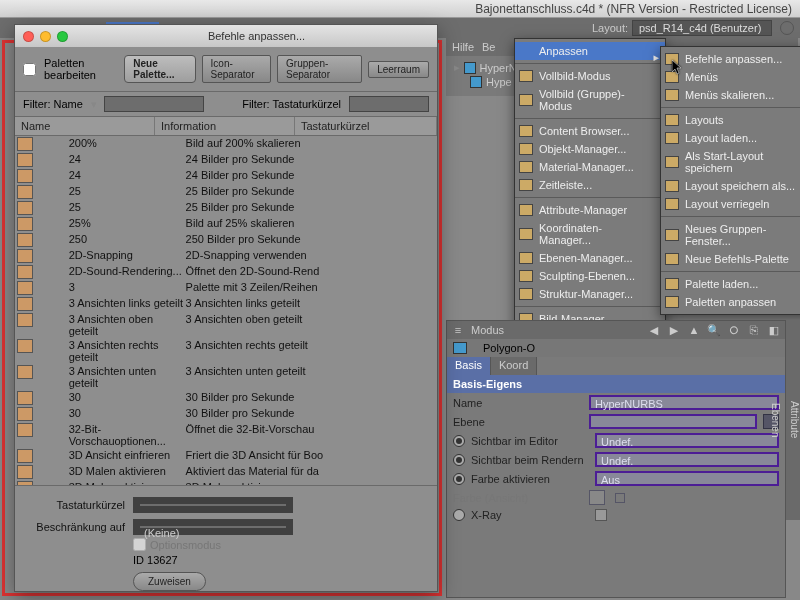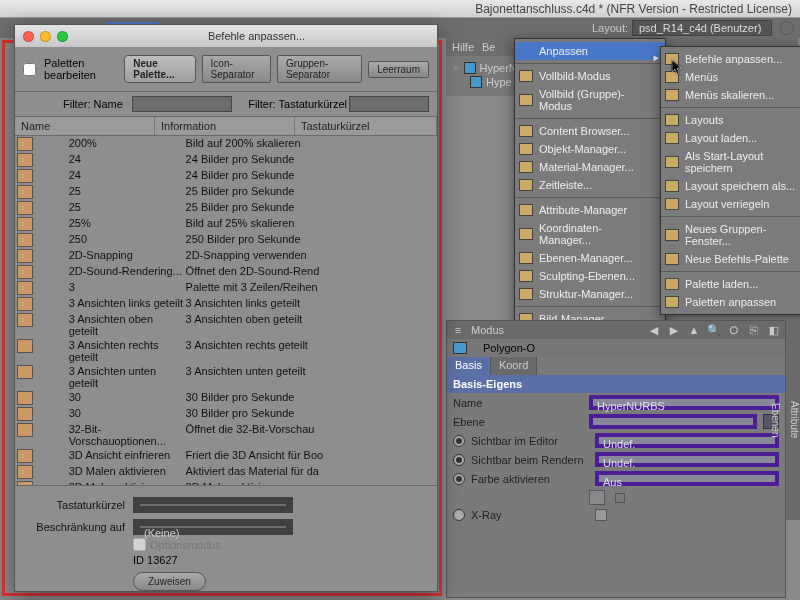--- a/index.html
+++ b/index.html
@@ -22,21 +22,21 @@
 .tl { width:11px; height:11px; border-radius:50%; border:1px solid rgba(0,0,0,.2); }
 .tl.r{background:#ff5f57}.tl.y{background:#febc2e}.tl.g{background:#28c840}
 .dlg-title .t { flex:1; text-align:center; color:#333; }
 
 .toolbar { padding:8px; display:flex; align-items:center; gap:6px; background:#8e8e8e; border-bottom:1px solid #6a6a6a; }
 .toolbar input[type=checkbox]{margin-right:2px}
 .btn { background:linear-gradient(#aaa,#888); border:1px solid #555; border-radius:4px; padding:2px 8px; color:#222; font-size:10px;}
 .btn.primary { background:linear-gradient(#bdbdbd,#9e9e9e); font-weight:bold;}
 .btn.sq { border-radius:2px; }
 
-.filters { padding:4px 8px; display:flex; align-items:center; gap:2px;margin-left:40px; }
+.filters { padding:4px 8px; display:flex; align-items:center; gap:8px; }
 .filters .f-input { background:#6d6d6d; border:1px solid #444; height:16px; width:100px; }
 
 .tablehead { display:flex; background:#9a9a9a; border-top:1px solid #6a6a6a; border-bottom:1px solid #6a6a6a; }
 .tablehead div { padding:3px 6px; border-right:1px solid #777; color:#222; }
 .col-n{width:140px}.col-i{width:140px}.col-k{flex:1}
 .list { height:350px; overflow-y:auto; background:#8e8e8e; border-bottom:1px solid #6a6a6a;}
 .row { display:flex; padding:1px 0; }
 .row .ic { width:16px; height:14px; margin:0 2px; background:#c96; border:1px solid #555; font-size:7px; display:flex; align-items:center; justify-content:center;}
 .row .n { width:120px; padding-left:2px; color:#111;margin-left:32px;}
 .row .i { width:260px; padding-left:2px; color:#111;}
@@ -66,21 +66,21 @@
 .attr-t { display:flex; background:#6a6a6a; height:18px; align-items:center; padding:0 4px; gap:6px; color:#ccc;}
 .attr-t .ic2{width:14px;height:14px;display:flex;align-items:center;justify-content:center;color:#ccc;}
 .poly { padding:3px 6px; display:flex; align-items:center; gap:16px; background:#777;}
 .poly .cube{width:14px;height:12px;background:#49c;border:1px solid #333}
 .tabs { display:flex; height:18px;}
 .tabs .tab { padding:2px 8px; background:#6a6a6a; border-right:1px solid #555; color:#ccc;}
 .tabs .tab.active{background:#5a6fa6;color:#fff}
 .bhead { background:#5a6fa6; color:#fff; padding:3px 6px; font-weight:bold;}
 .arow { display:flex; align-items:center; padding:2px 6px; gap:6px;}
 .arow .albl{width:130px;color:#222}
-.arow .aval{flex:1; background:#889; border:4px solid #4c1d95; height:15px; padding:1px 4px; color:#dde;}
+.arow .aval{flex:1; background:#889; border:2px solid #4c1d95; height:15px; padding:1px 4px; color:#dde;}
 .arow .rad{width:12px;height:12px;border-radius:50%;border:1px solid #333;background:#aaa}
 .arow .rad.sel::after{content:"";display:block;width:6px;height:6px;border-radius:50%;background:#333;margin:2px}
 .sidev { position:absolute; right:0; top:320px; width:14px; height:200px; background:#6a6a6a; writing-mode:vertical-rl; text-align:center; color:#ccc; padding:6px 0; display:flex; flex-direction:column; gap:8px;}
 .sidev div{font-size:10px}
 
 .objtree { position:absolute; left:446px; top:56px; right:14px; height:40px; background:#7a7a7a; padding:4px 8px;}
 .objtree .node{display:flex;align-items:center;gap:4px;color:#ccc;padding:1px 0}
 .objtree .cube2{width:12px;height:12px;background:#49c;border:1px solid #333}
 .objtree .indent{padding-left:16px}
 

